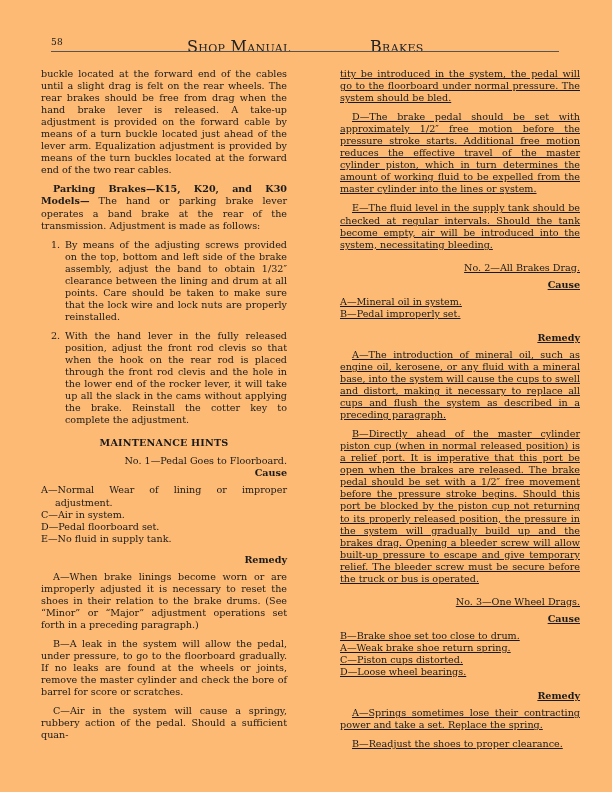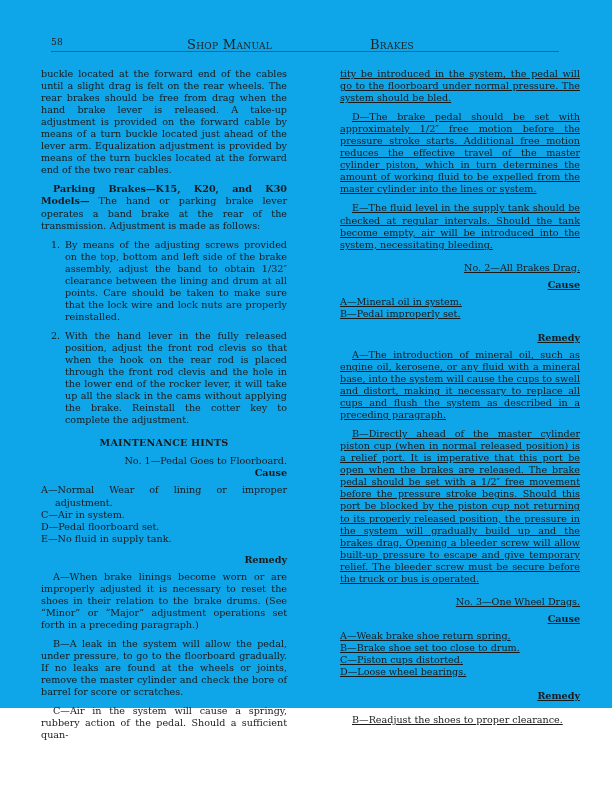--- a/index.html
+++ b/index.html
@@ -1,20 +1,20 @@
 <!DOCTYPE html>
 <html><head>
 <meta charset="utf-8">
 <style>
   html, body { margin: 0; padding: 0; background: #ffffff; }
   body { width: 612px; height: 792px; position: relative; overflow: hidden;
          font-family: "DejaVu Serif", "Liberation Serif", serif; color: #1a1a1a; }
-  .page { position: absolute; left: 0; top: 0; width: 612px; height: 708px; background: #0ea5e9; }
+  .page { position: absolute; left: 0; top: 0; width: 612px; height: 792px; background: #fdba74; }
   .hdr { position: absolute; top: 37px; font-size: 9px; letter-spacing: 0.3px; color: #222; }
-  .hdr.sc { font-variant: small-caps; font-size: 13px; }
+  .hdr.sc { font-variant: small-caps; font-size: 16px; }
   .rule { position: absolute; left: 51px; top: 51px; width: 508px; height: 1px; background: #555; }
   .col { position: absolute; top: 68px; width: 246px; font-size: 9.6px; line-height: 12.05px; }
   .col.left { left: 41px; }
   .col.right { left: 340px; width: 240px; text-decoration: underline; }
   .p { text-align: justify; margin: 0; }
   .p.ind { text-indent: 12px; }
   .gap { height: 7px; }
   .gap2 { height: 11px; }
   .runin { font-weight: bold; }
   ol.steps { list-style: none; margin: 0; padding: 0; }
@@ -92,24 +92,25 @@
     <div style="height:5px"></div>
     <p class="p ind">A—The introduction of mineral oil, such as engine oil, kerosene, or any fluid with a mineral base, into the system will cause the cups to swell and distort, making it necessary to replace all cups and flush the system as described in a preceding paragraph.</p>
     <div class="gap"></div>
     <p class="p ind">B—Directly ahead of the master cylinder piston cup (when in normal released position) is a relief port. It is imperative that this port be open when the brakes are released. The brake pedal should be set with a 1/2″ free movement before the pressure stroke begins. Should this port be blocked by the piston cup not returning to its properly released position, the pressure in the system will gradually build up and the brakes drag. Opening a bleeder screw will allow built-up pressure to escape and give temporary relief. The bleeder screw must be secure before the truck or bus is operated.</p>
     <div class="gap2"></div>
     <div class="center">No. 3—One Wheel Drags.</div>
     <div style="height:5px"></div>
     <div class="center bold">Cause</div>
     <div style="height:5px"></div>
     <div class="cause-list">
+      <div>B—Brake shoe set too close to drum.</div>
       <div>A—Weak brake shoe return spring.</div>
-      <div>B—Brake shoe set too close to drum.</div>
       <div>C—Piston cups distorted.</div>
       <div>D—Loose wheel bearings.</div>
     </div>
     <div style="height:12px"></div>
     <div class="center bold">Remedy</div>
     <div style="height:5px"></div>
+    <p class="p ind">A—Springs sometimes lose their contracting power and take a set. Replace the spring.</p>
     <div class="gap"></div>
     <p class="p ind">B—Readjust the shoes to proper clearance.</p>
   </div>
 </div>
 
 </body></html>

